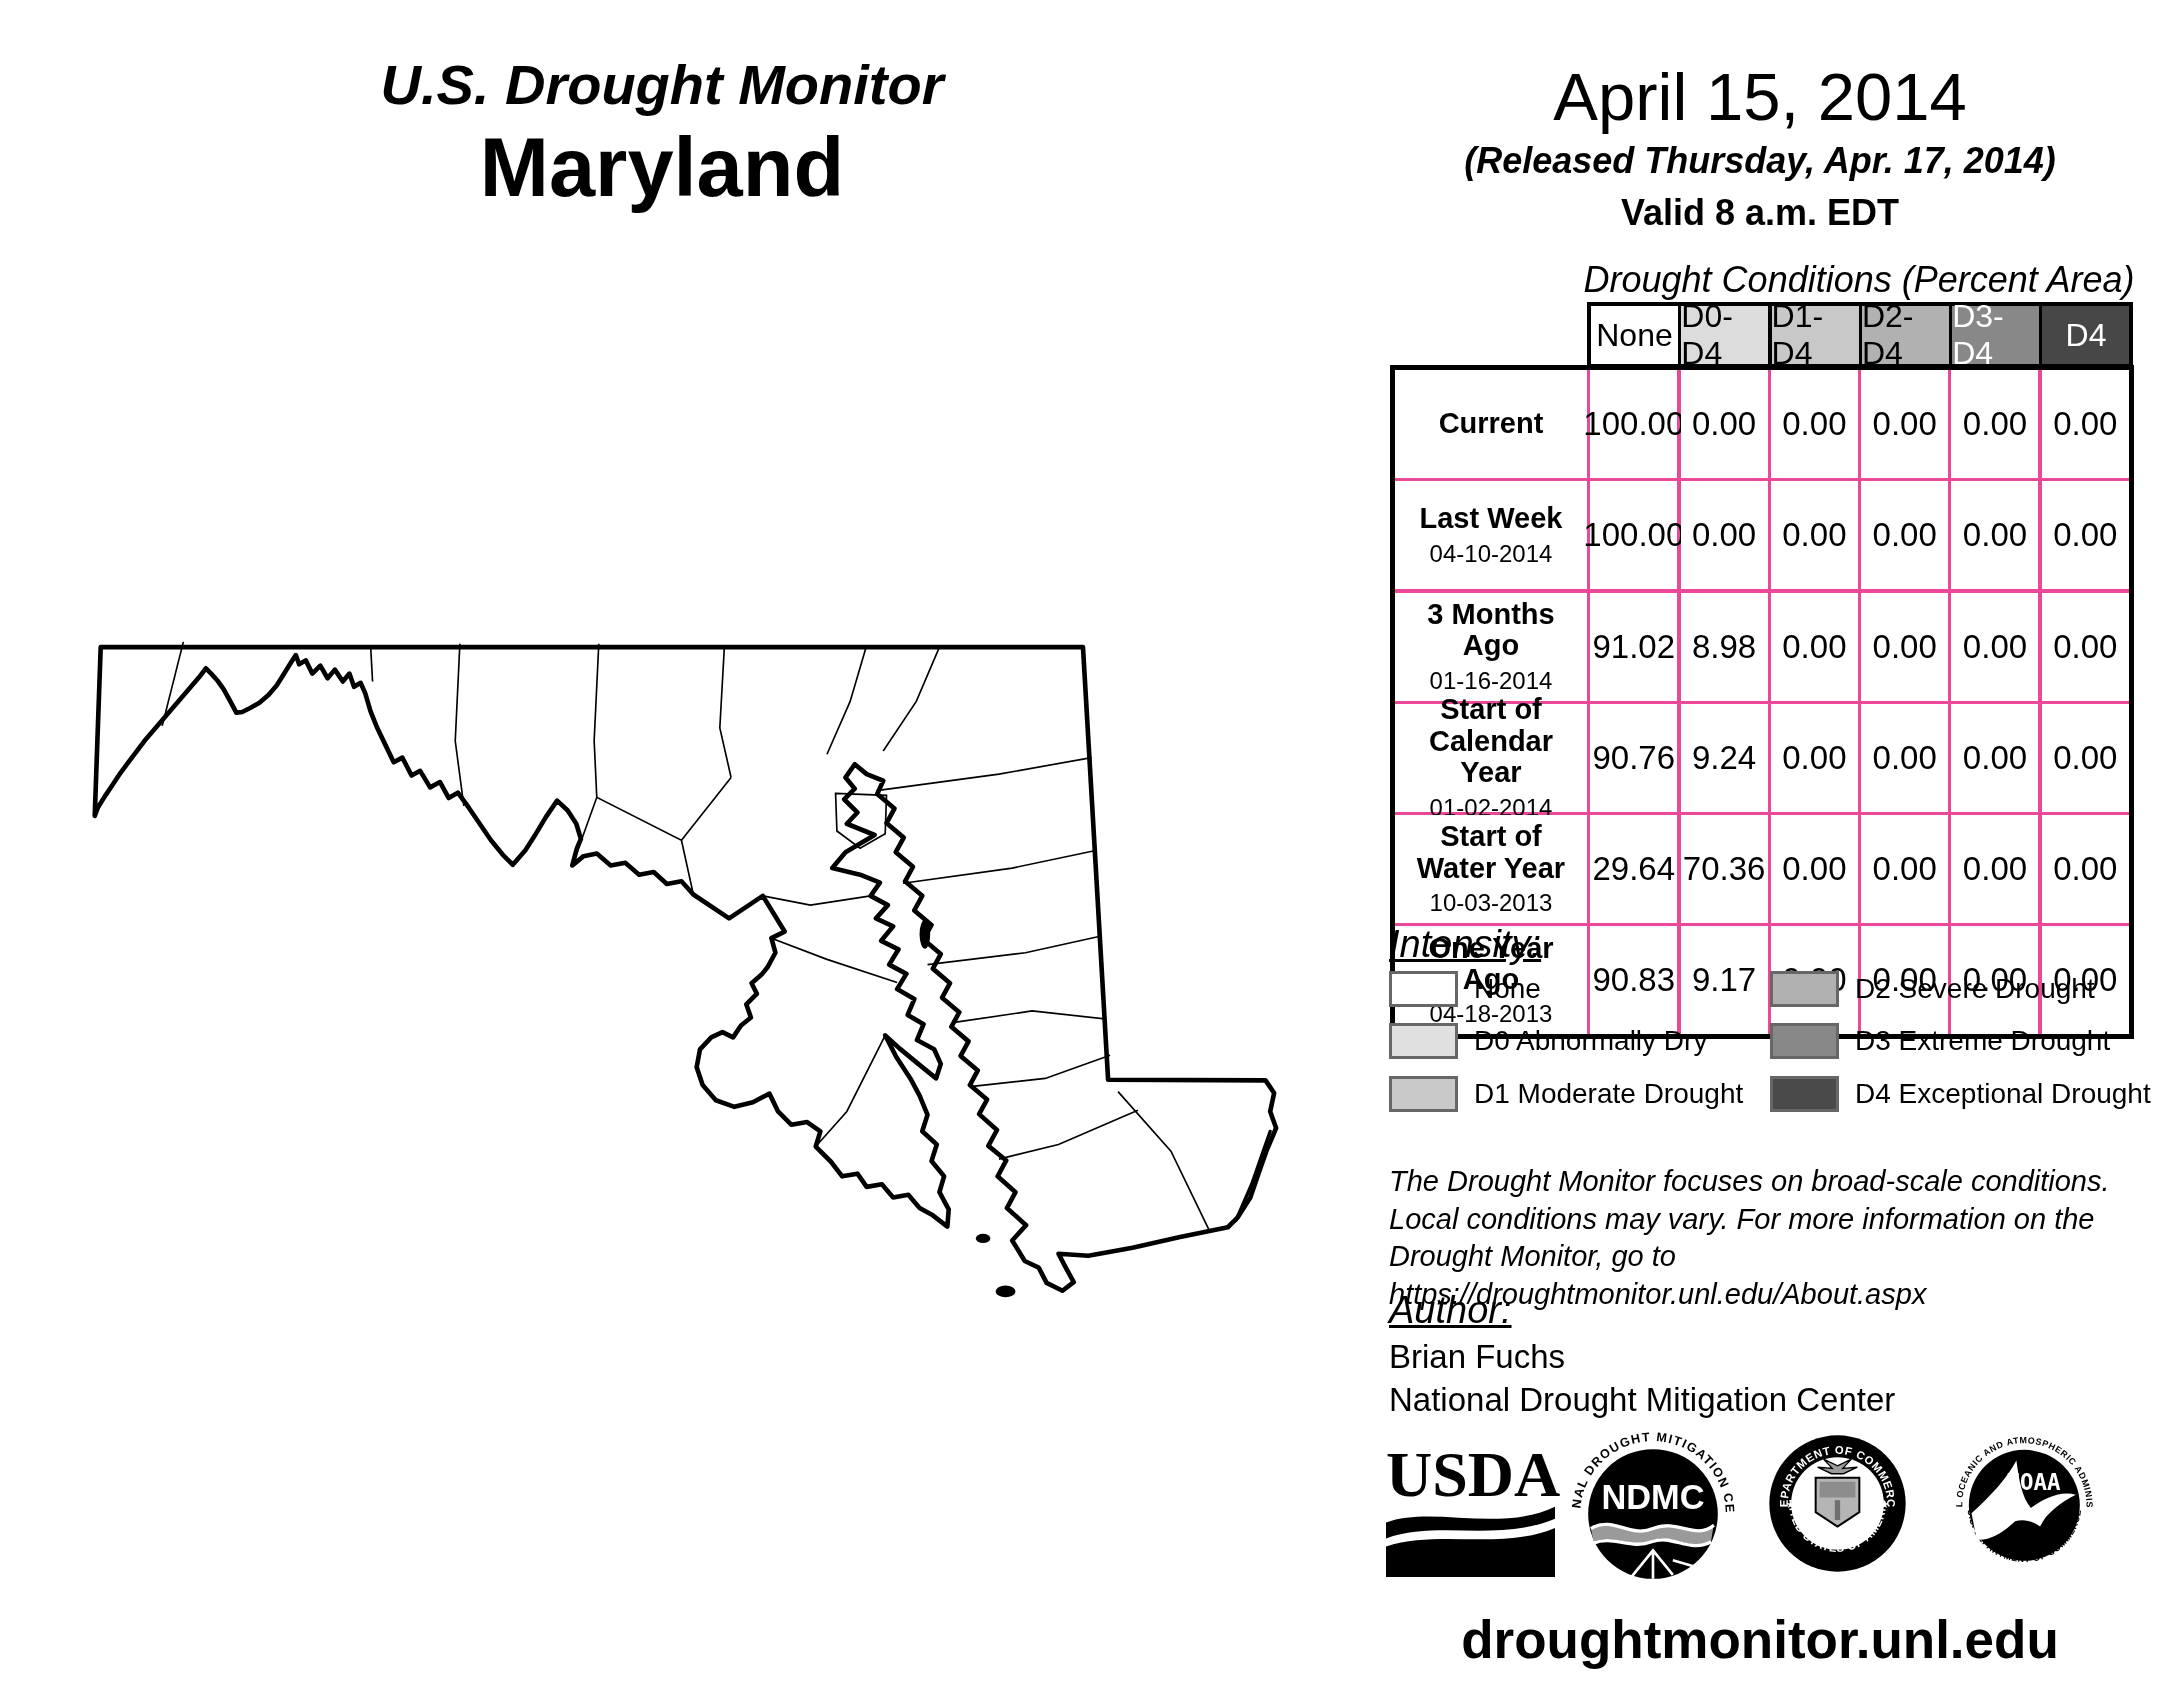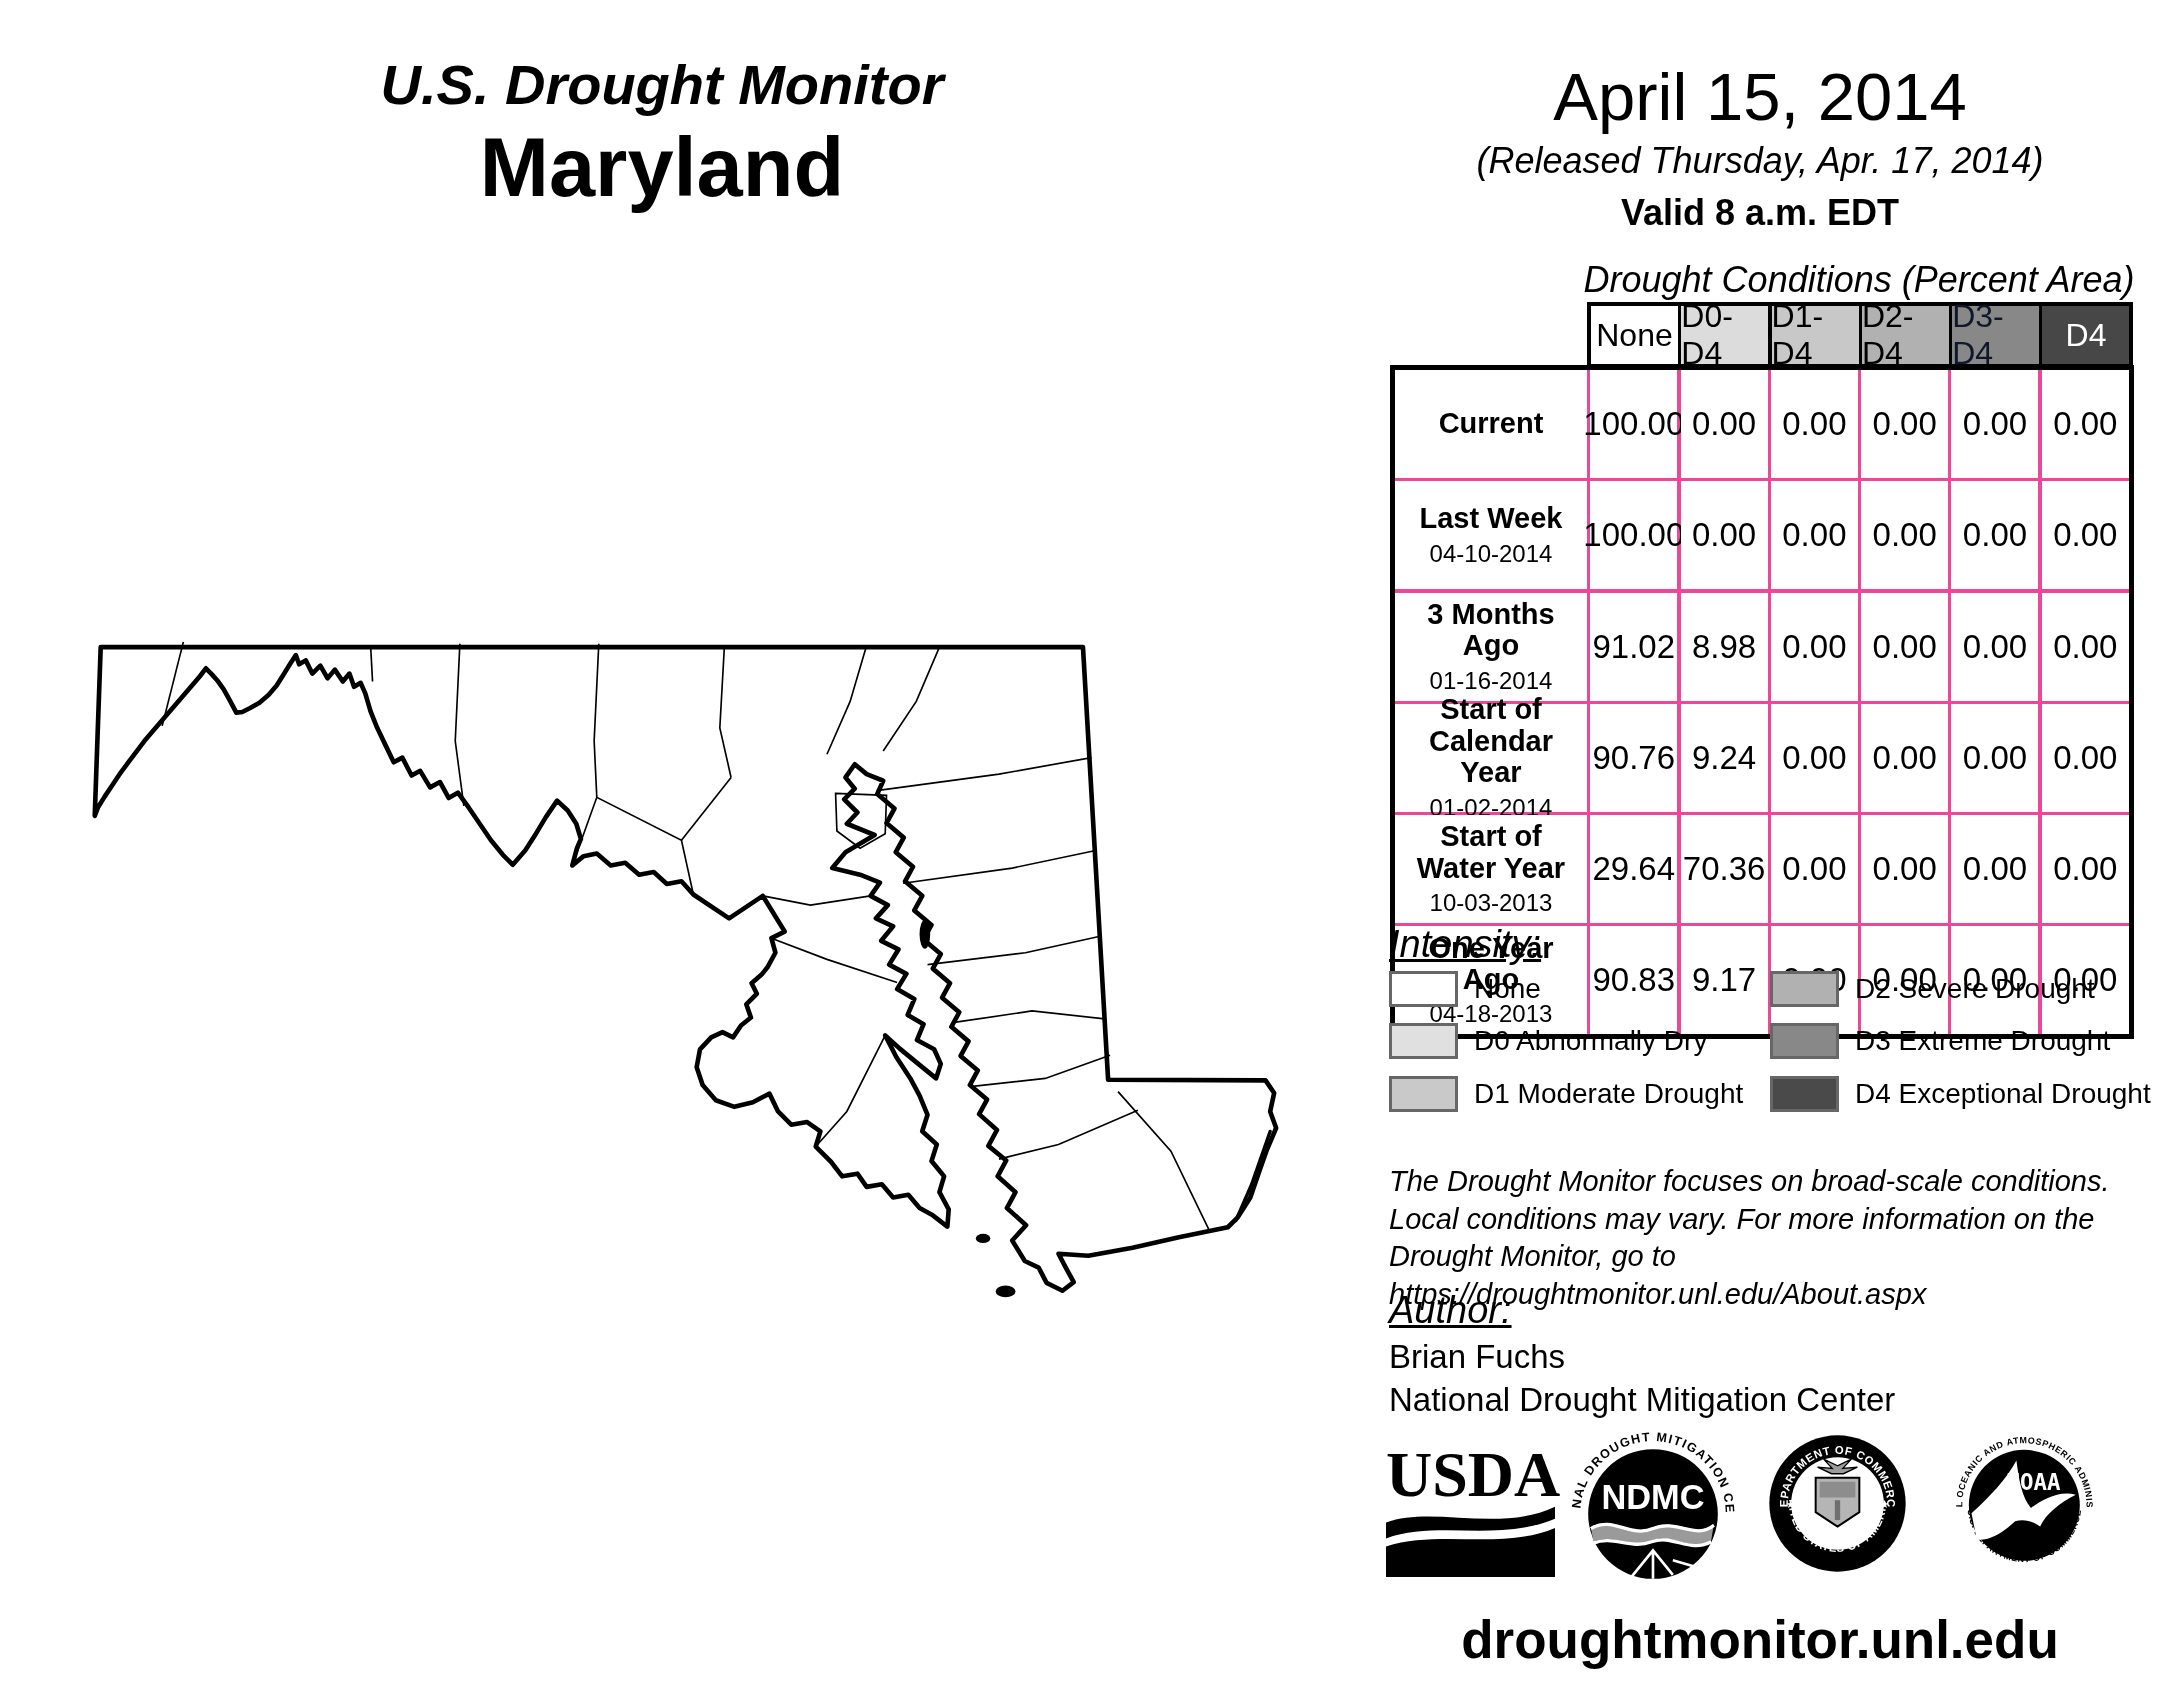--- a/index.html
+++ b/index.html
@@ -2,21 +2,21 @@
 <html style="font-size:10.6px"><head>
 <meta charset="utf-8">
 <style>
   html,body{margin:0;padding:0;background:#fff;}
   body{width:2183px;height:1687px;position:relative;font-family:"Liberation Sans",sans-serif;color:#000;overflow:hidden;}
   .abs{position:absolute;}
   
   .title1{left:265px;top:52px;width:794px;text-align:center;font-size:56px;font-weight:bold;font-style:italic;}
   .title2{left:265px;top:120px;width:794px;text-align:center;font-size:83px;font-weight:bold;}
   .hdr-date{left:1416px;top:58px;width:688px;text-align:center;font-size:67px;font-weight:normal;}
-  .hdr-released{left:1416px;top:140px;width:688px;text-align:center;font-size:36px;font-weight:normal;font-style:italic;}
+  .hdr-released{left:1416px;top:140px;width:688px;text-align:center;font-size:36px;font-weight:bold;font-style:italic;}
   .hdr-valid{left:1416px;top:192px;width:688px;text-align:center;font-size:36px;font-weight:bold;}
   .tbl-title{left:1581px;top:259px;width:556px;text-align:center;font-size:36px;font-style:italic;}
   
   .thead{left:1587px;top:302px;display:flex;gap:3.3px;background:#000;border:4px solid #000;}
   .thead .hcell{width:87px;height:58px;display:flex;align-items:center;justify-content:center;font-size:32px;}
   .tbody{left:1390px;top:365px;display:grid;grid-template-columns:192px repeat(6,87px);grid-auto-rows:108px;gap:3.3px;background:#ec4899;border:5.3px solid #000;}
   .tbody .cell{background:#fff;display:flex;flex-direction:column;align-items:center;justify-content:center;}
   .rowlabel{font-weight:bold;font-size:29px;text-align:center;line-height:1.08;padding:0 4px;}
   .rowdate{font-size:24px;margin-top:5.3px;text-align:right;}
   .val{font-size:33px;}
@@ -114,21 +114,21 @@
   </g>
 </svg>
 
 <div class="abs tbl-title">Drought Conditions (Percent Area)</div>
 
 <div class="abs thead">
   <div class="hcell" style="background:#ffffff;color:#000000">None</div>
   <div class="hcell" style="background:#dcdcdc;color:#000000">D0-D4</div>
   <div class="hcell" style="background:#c8c8c8;color:#000000">D1-D4</div>
   <div class="hcell" style="background:#b1b1b1;color:#000000">D2-D4</div>
-  <div class="hcell" style="background:#888888;color:#0f172a">D3-D4</div>
+  <div class="hcell" style="background:#888888;color:#ffffff">D3-D4</div>
   <div class="hcell" style="background:#474747;color:#ffffff">D4</div>
 </div>
 
 <div class="abs tbody">
 
   <div class="cell">
       <span class="rowlabel">Current</span>
     </div>
   <div class="cell">
       <span class="val">100.00</span>

